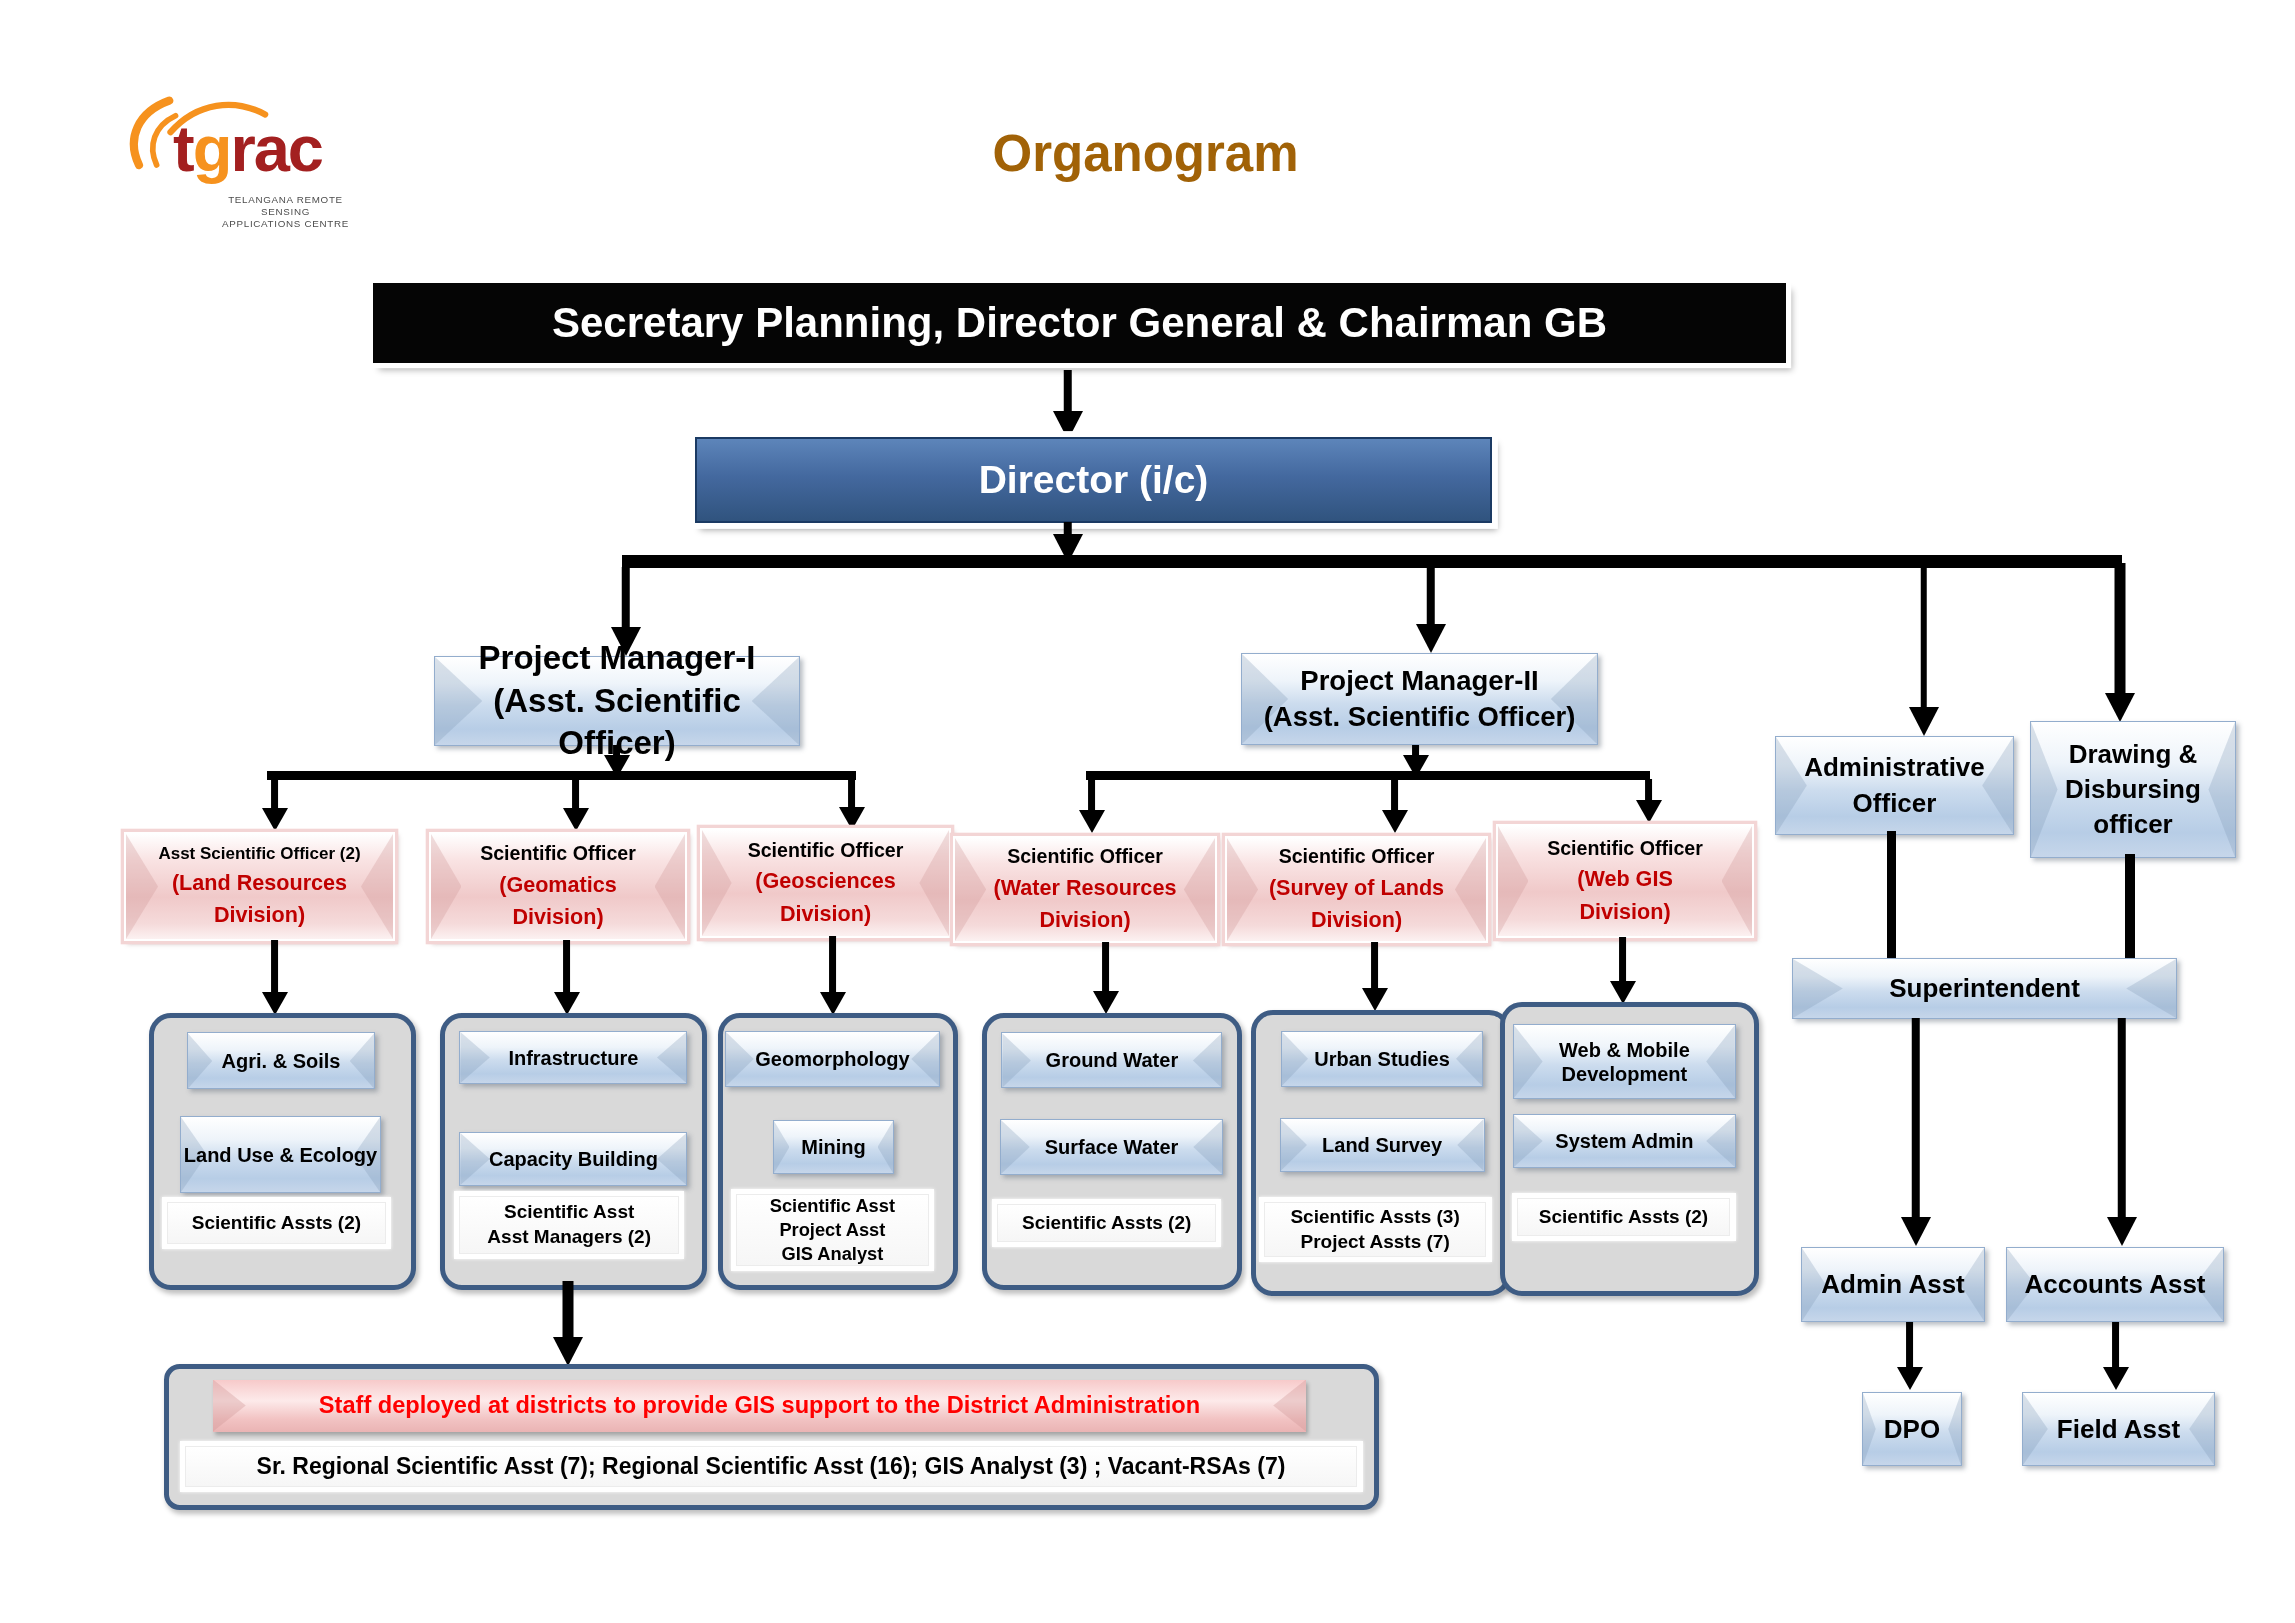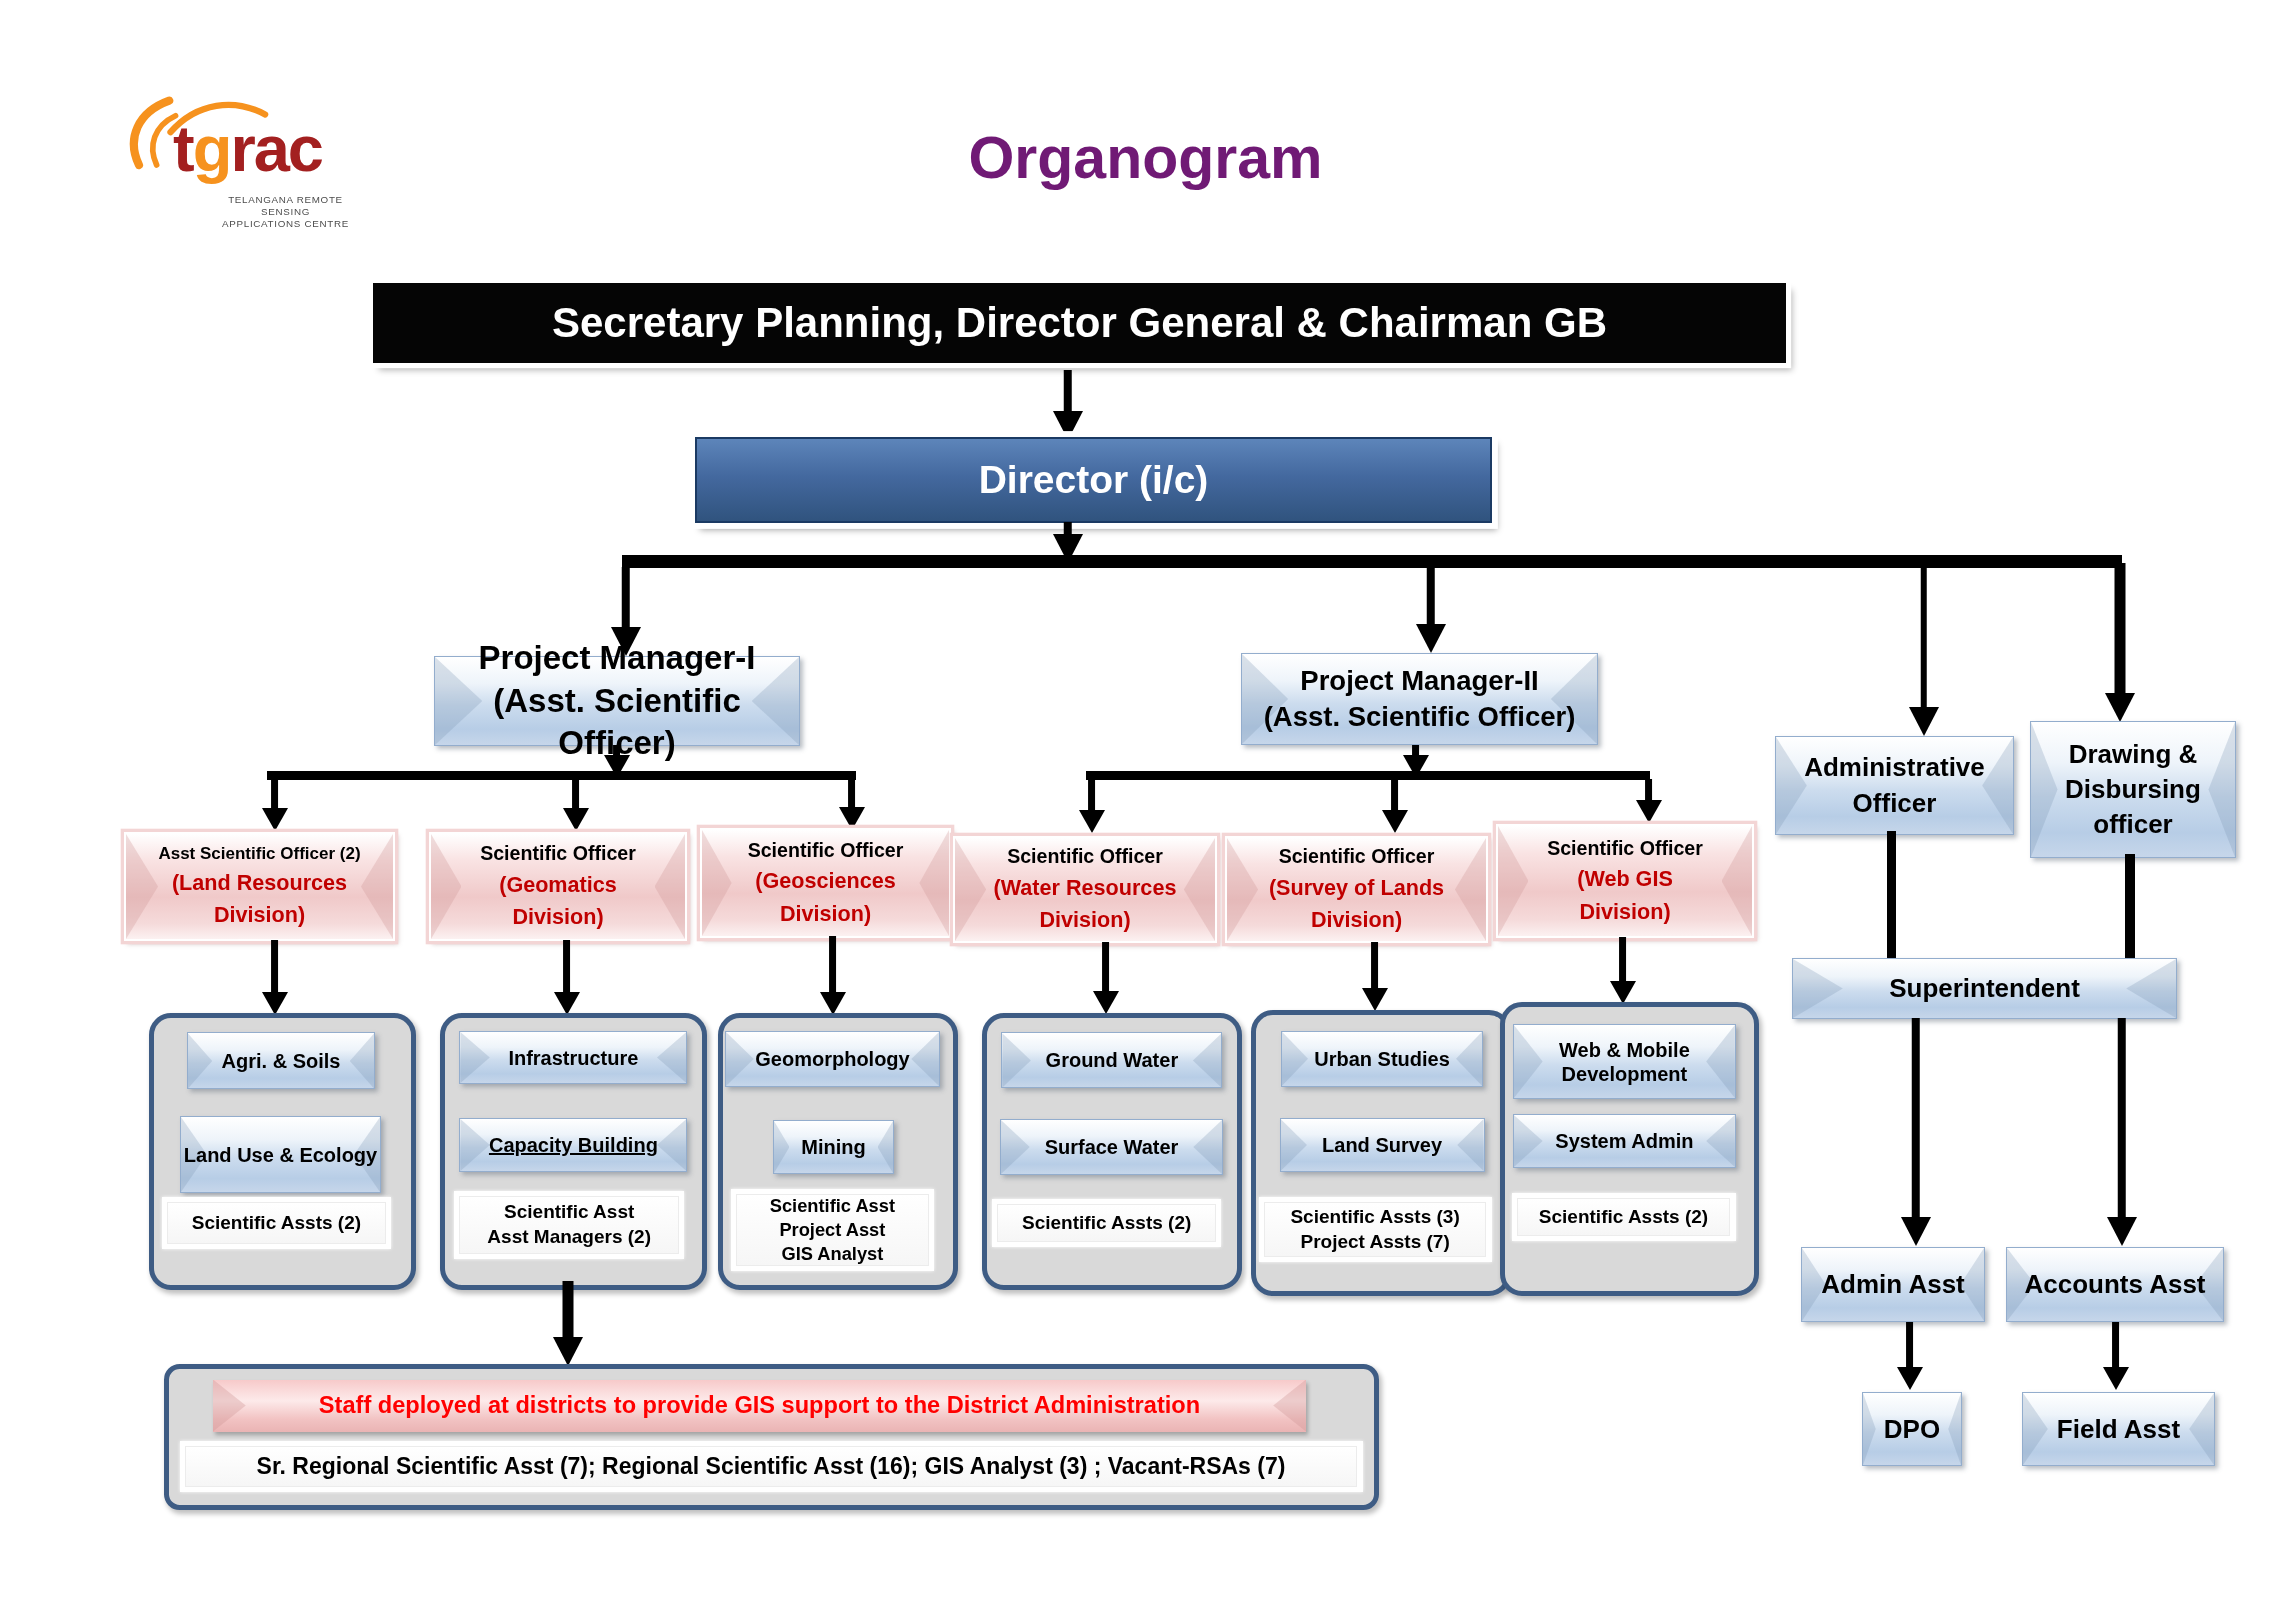--- a/index.html
+++ b/index.html
@@ -63,21 +63,21 @@
   
   .sec{position:absolute;background:#050505;color:#fff;font-weight:bold;
       box-shadow:0 0 0 5.2px #fff,5.9px 7.2px 6.5px rgba(0,0,0,.3);
       display:flex;align-items:center;justify-content:center;font-size:42px;}
   .dir{position:absolute;color:#fff;font-weight:bold;font-size:39px;
       background:linear-gradient(180deg,#5d85ba 0%,#44699f 45%,#30537e 100%);
       border:2.6px solid #1b3a63;box-shadow:0 0 0 5.9px #fff,5.2px 6.5px 6.5px rgba(0,0,0,.35);
       display:flex;align-items:center;justify-content:center;}
 
   
-  .title{position:absolute;font-weight:bold;color:#701a75;font-size:59px;text-align:center;}
+  .title{position:absolute;font-weight:bold;color:#a16207;font-size:51px;text-align:center;}
   .logo-acr{position:absolute;font-weight:bold;font-size:65px;letter-spacing:-2px;color:#A32020;line-height:1;}
   .logo-acr .org{color:#F6921E;}
   .logo-sub{position:absolute;font-size:9.8px;color:#4d4d4d;letter-spacing:0.7px;line-height:1.25;text-align:center;}
 
   
   .bn{position:absolute;display:flex;align-items:center;justify-content:center;text-align:center;
       font-weight:bold;color:#FF0000;font-size:23.6px;
       background:linear-gradient(180deg,#f7caca 0%,#fdeaea 40%,#f2c3c3 75%,#eab4b4 100%);
       box-shadow:2px 2.6px 3.9px rgba(0,0,0,.25);}
   .bn::before{content:"";position:absolute;left:0;top:0;bottom:0;width:3%;
@@ -196,21 +196,21 @@
       <div class="in">
           <span>Scientific Assts (2)</span>
         </div>
     </div>
   </div>
 
   <div class="gc" style="left:440px;top:1013px;width:257px;height:267px;">
     <div class="bb unit" style="left:14.4px;top:13px;width:226px;height:51px;">
       <span>Infrastructure</span>
     </div>
-    <div class="bb unit" style="left:14.4px;top:100px;width:226px;height:52px;text-decoration:underline;">
+    <div class="bb unit" style="left:14.4px;top:114px;width:226px;height:52px;">
       <span>Capacity Building</span>
     </div>
     <div class="wl" style="left:9.2px;top:173px;width:230px;height:68px;box-sizing:border-box;font-size:19px;line-height:1.3;">
       <div class="in">
         <span>Scientific Asst</span>
         <span>Asst Managers (2)</span>
       </div>
     </div>
   </div>
 

